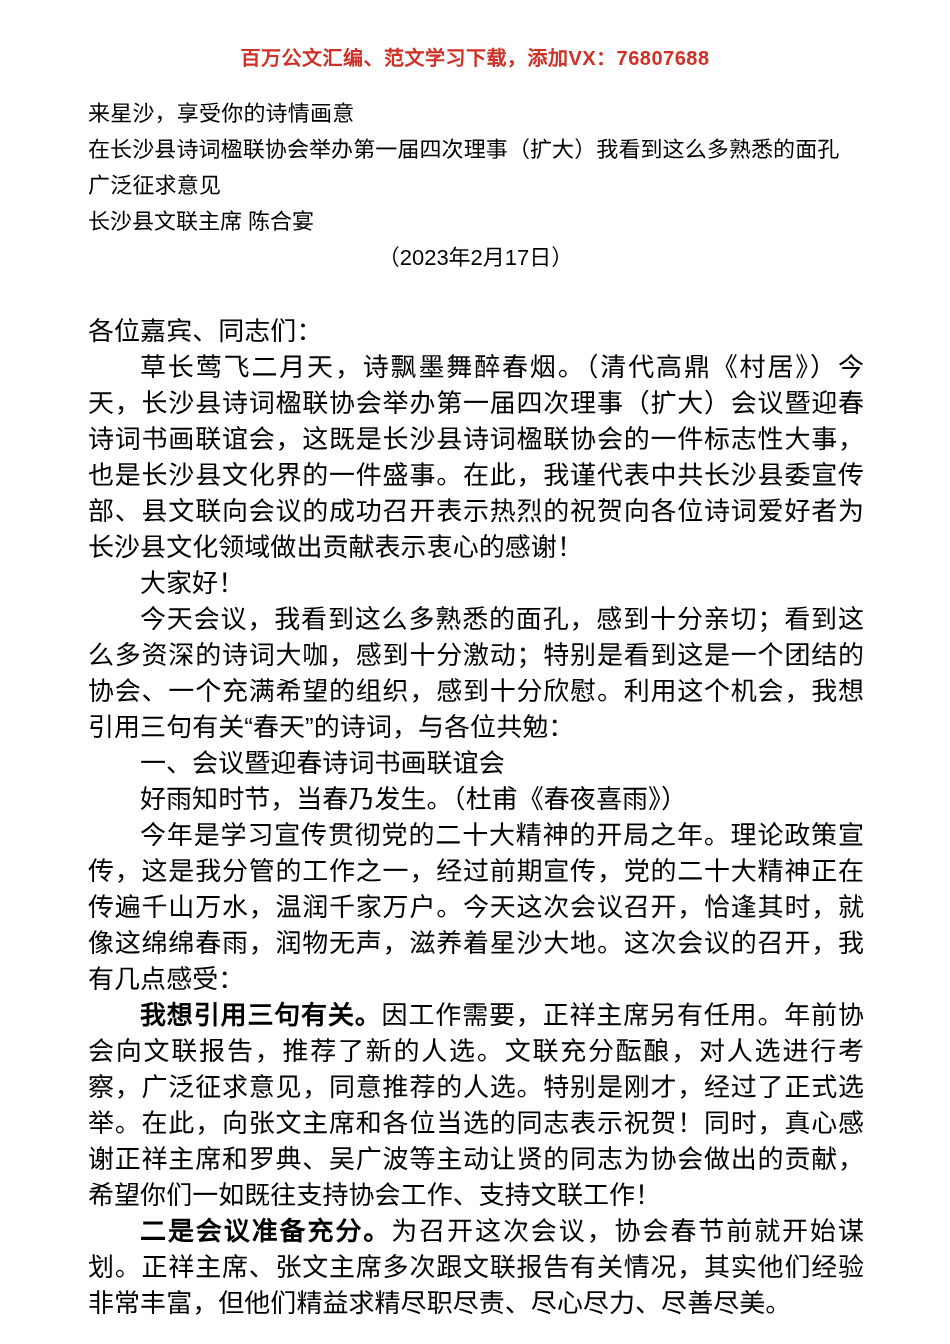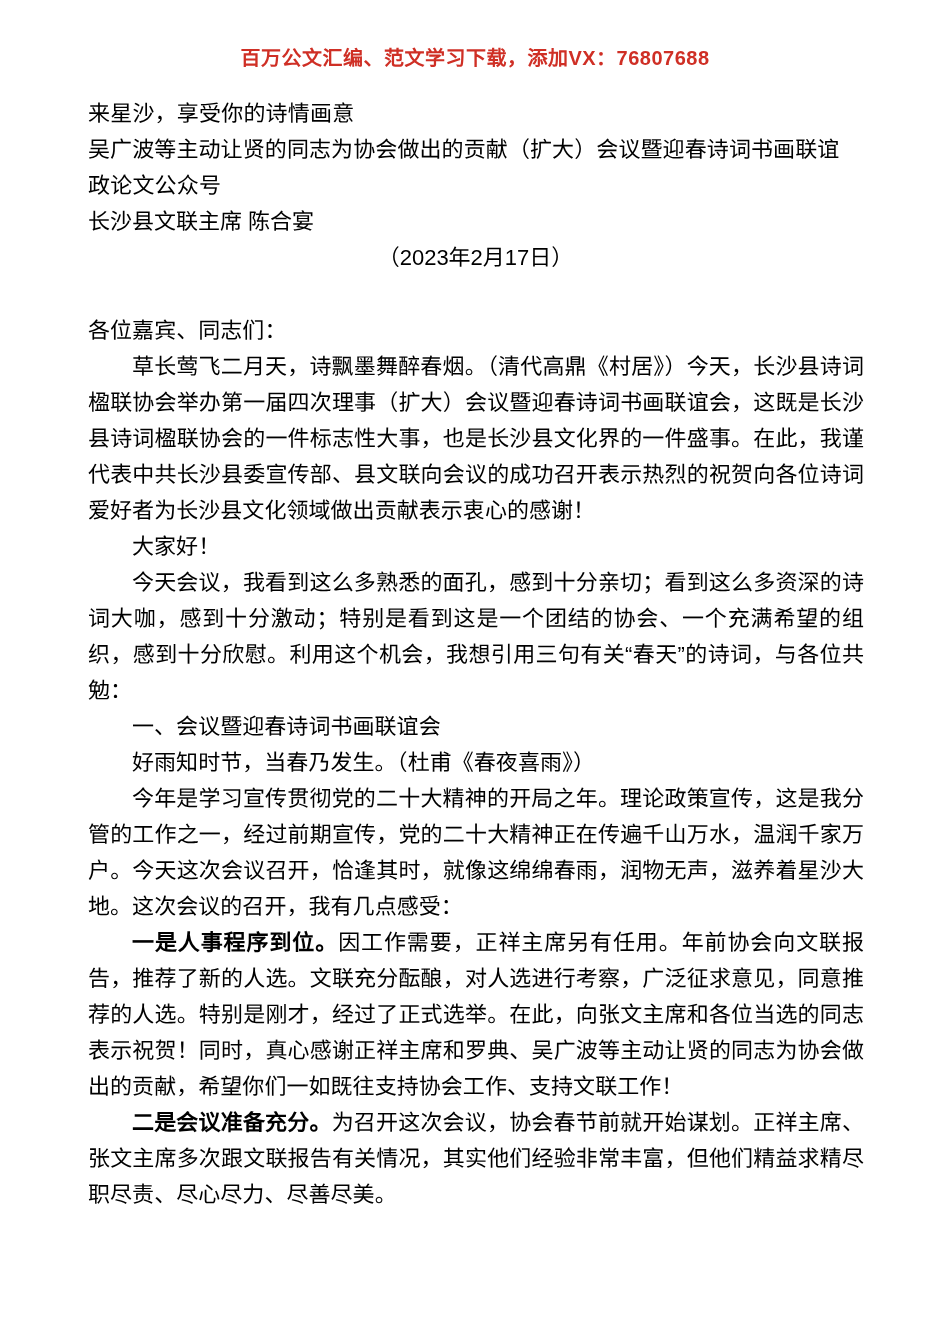--- a/index.html
+++ b/index.html
@@ -66,21 +66,21 @@
   }
 
   
   .body-block {
     position: absolute;
     top: 313px;
     left: 88px;
     width: 776px;
   }
   .para {
-    font-size: 22px;
+    font-size: 26px;
     line-height: 36px;
     text-align: justify;
     text-justify: inter-ideograph;
     margin: 0;
     letter-spacing: 0.05px;
     text-align-last: left;
   }
   .para.indent {
     text-indent: 2em;
   }
@@ -116,42 +116,42 @@
 </style>
 </head>
 <body>
 
 <div class="page">
 
   <div class="promo-banner">百万公文汇编、范文学习下载，添加VX：76807688</div>
 
   <div class="title-block">
     <div class="doc-title-line">来星沙，享受你的诗情画意</div>
-    <div class="doc-title-line wide">吴广波等主动让贤的同志为协会做出的贡献（扩大）会议暨迎春诗词书画联谊</div>
-    <div class="doc-title-line">政论文公众号</div>
+    <div class="doc-title-line wide">在长沙县诗词楹联协会举办第一届四次理事（扩大）我看到这么多熟悉的面孔</div>
+    <div class="doc-title-line">广泛征求意见</div>
     <div class="doc-byline">长沙县文联主席  陈合宴</div>
     <div class="doc-date">（2023年2月17日）</div>
   </div>
 
   <div class="body-block">
 
     <p class="para noindent">各位嘉宾、同志们：</p>
 
     <p class="para indent">草长莺飞二月天，诗飘墨舞醉春烟。（清代高鼎《村居》）今天，长沙县诗词楹联协会举办第一届四次理事（扩大）会议暨迎春诗词书画联谊会，这既是长沙县诗词楹联协会的一件标志性大事，也是长沙县文化界的一件盛事。在此，我谨代表中共长沙县委宣传部、县文联向会议的成功召开表示热烈的祝贺向各位诗词爱好者为长沙县文化领域做出贡献表示衷心的感谢！</p>
 
     <p class="para indent">大家好！</p>
 
     <p class="para indent">今天会议，我看到这么多熟悉的面孔，感到十分亲切；看到这么多资深的诗词大咖，感到十分激动；特别是看到这是一个团结的协会、一个充满希望的组织，感到十分欣慰。利用这个机会，我想引用三句有关“春天”的诗词，与各位共勉：</p>
 
     <p class="para indent">一、会议暨迎春诗词书画联谊会</p>
 
     <p class="para indent">好雨知时节，当春乃发生。（杜甫《春夜喜雨》）</p>
 
     <p class="para indent">今年是学习宣传贯彻党的二十大精神的开局之年。理论政策宣传，这是我分管的工作之一，经过前期宣传，党的二十大精神正在传遍千山万水，温润千家万户。今天这次会议召开，恰逢其时，就像这绵绵春雨，润物无声，滋养着星沙大地。这次会议的召开，我有几点感受：</p>
 
-    <p class="para indent"><span class="lead-in">一是人事程序到位。</span><span>因工作需要，正祥主席另有任用。年前协会向文联报告，推荐了新的人选。文联充分酝酿，对人选进行考察，广泛征求意见，同意推荐的人选。特别是刚才，经过了正式选举。在此，向张文主席和各位当选的同志表示祝贺！同时，真心感谢正祥主席和罗典、吴广波等主动让贤的同志为协会做出的贡献，希望你们一如既往支持协会工作、支持文联工作！</span></p>
+    <p class="para indent"><span class="lead-in">我想引用三句有关。</span><span>因工作需要，正祥主席另有任用。年前协会向文联报告，推荐了新的人选。文联充分酝酿，对人选进行考察，广泛征求意见，同意推荐的人选。特别是刚才，经过了正式选举。在此，向张文主席和各位当选的同志表示祝贺！同时，真心感谢正祥主席和罗典、吴广波等主动让贤的同志为协会做出的贡献，希望你们一如既往支持协会工作、支持文联工作！</span></p>
 
     <p class="para indent"><span class="lead-in">二是会议准备充分。</span><span>为召开这次会议，协会春节前就开始谋划。正祥主席、张文主席多次跟文联报告有关情况，其实他们经验非常丰富，但他们精益求精尽职尽责、尽心尽力、尽善尽美。</span></p>
 
   </div>
 
 
 </div>
 
 </body></html>

